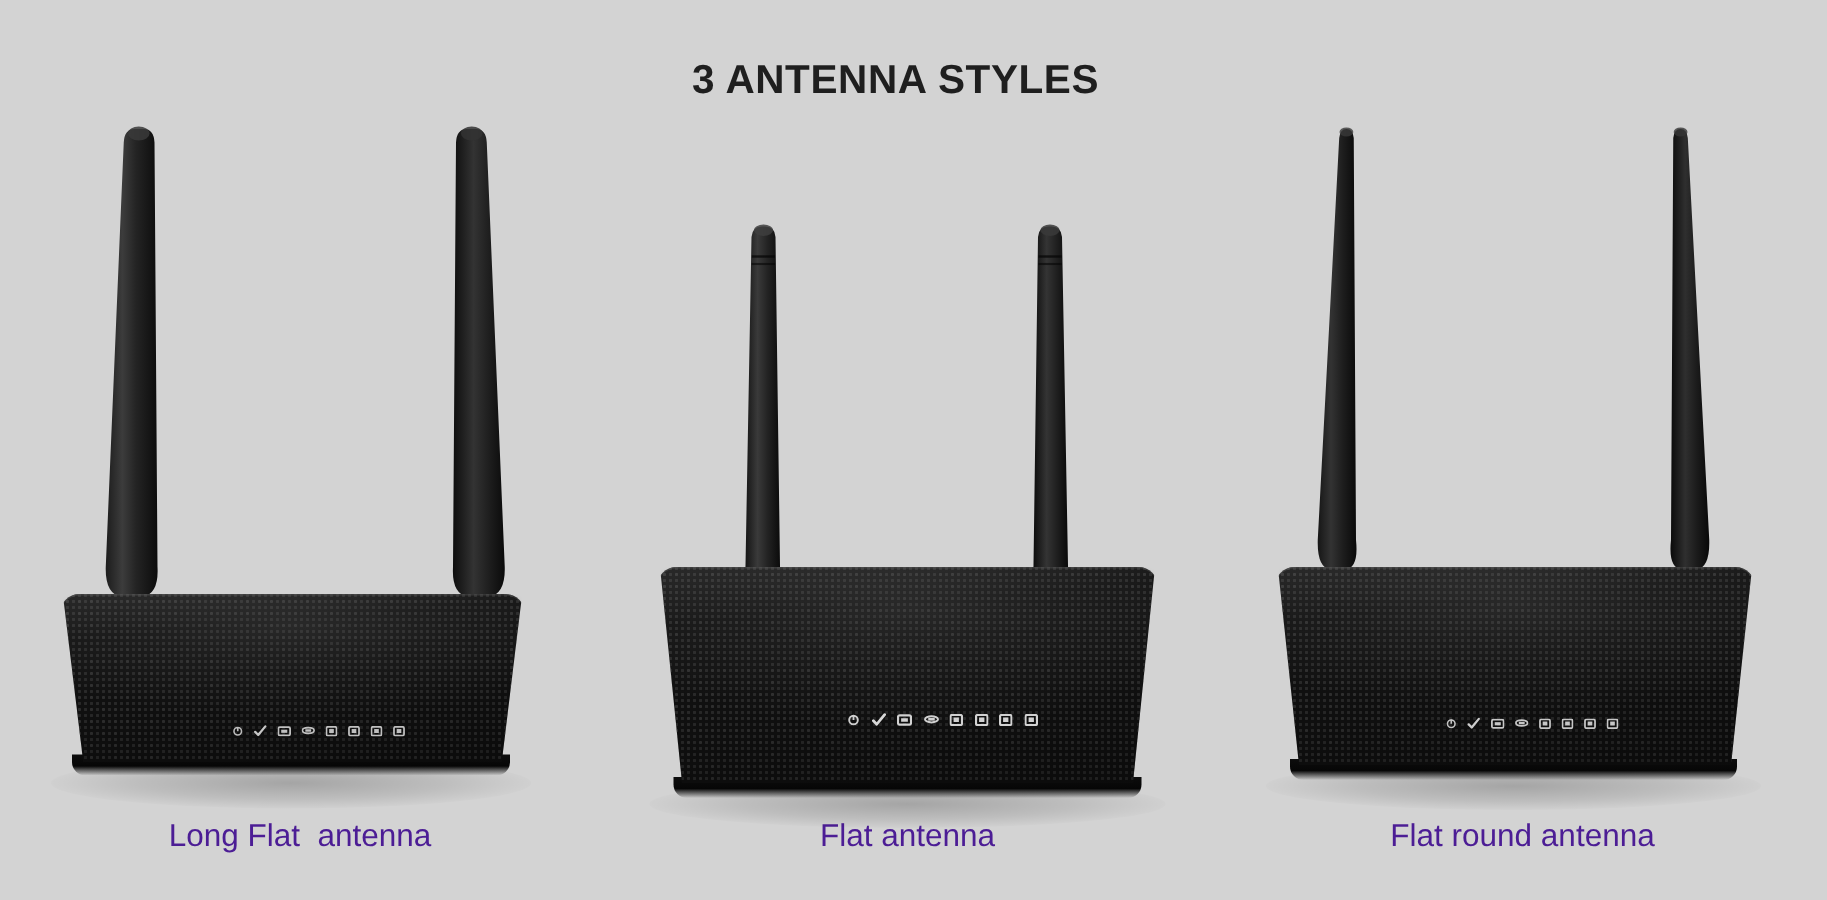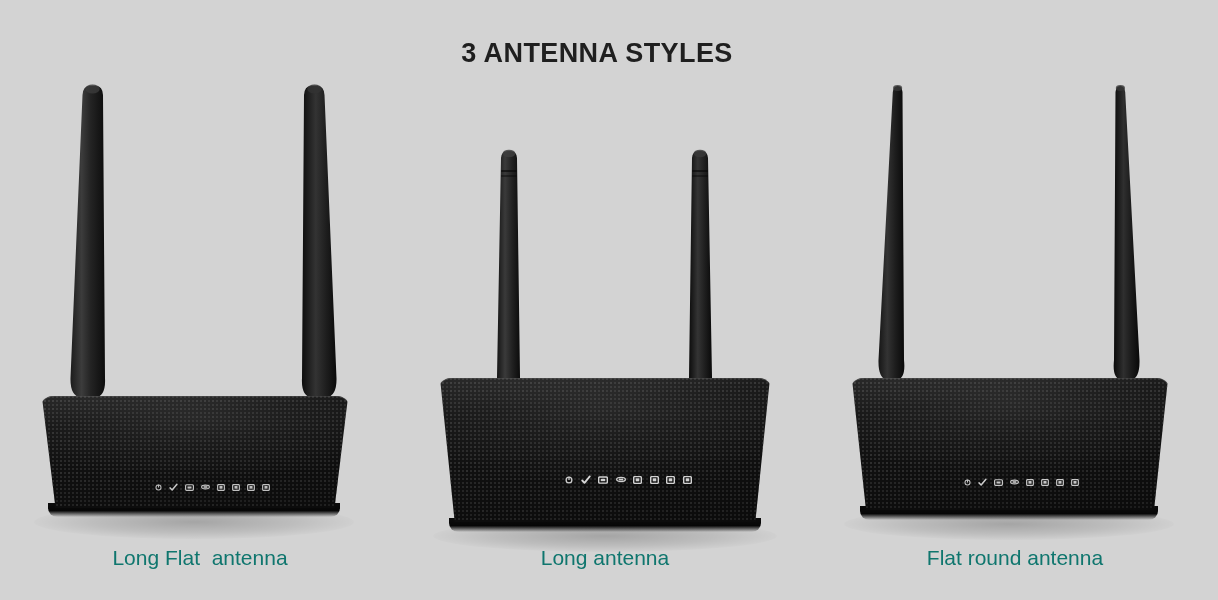--- a/index.html
+++ b/index.html
@@ -130,21 +130,21 @@
   .antenna svg { display: block; overflow: visible; }
 
   
   .caption {
     position: absolute;
     left: 0;
     width: 100%;
     text-align: center;
     font-size: 21px;
     font-weight: normal;
-    color: #0f766e;
+    color: #4c1d95;
     font-family: "Liberation Sans", sans-serif;
     white-space: pre;
   }
   .product.p1 .caption { top: 546px; }
   .product.p2 .caption { top: 546px; }
   .product.p3 .caption { top: 546px; }
 </style>
 </head>
 <body>
 
@@ -332,21 +332,21 @@
         </span>
         <span class="led">
           <svg width="9" height="8" viewBox="0 0 10 9">
               <rect x="0.7" y="0.7" width="8.6" height="7.6" rx="1.2" fill="none" stroke="#e2e2e2" stroke-width="1.6"></rect>
               <rect x="3" y="2.6" width="4" height="3.4" fill="#e2e2e2"></rect>
             </svg>
         </span>
       </div>
     </div>
 
-    <div class="caption">Long antenna</div>
+    <div class="caption">Flat antenna</div>
   </div>
 
   <div class="product p3">
     <div class="router-stage">
 
       <div class="antenna" style="left:56px; top:80px; width:70px; height:315px;">
         <svg width="70" height="315" viewBox="0 0 70 315">
           <defs>
             <linearGradient id="p3aL" x1="0" y1="0" x2="1" y2="0">
               <stop offset="0%" stop-color="#161616"></stop>

